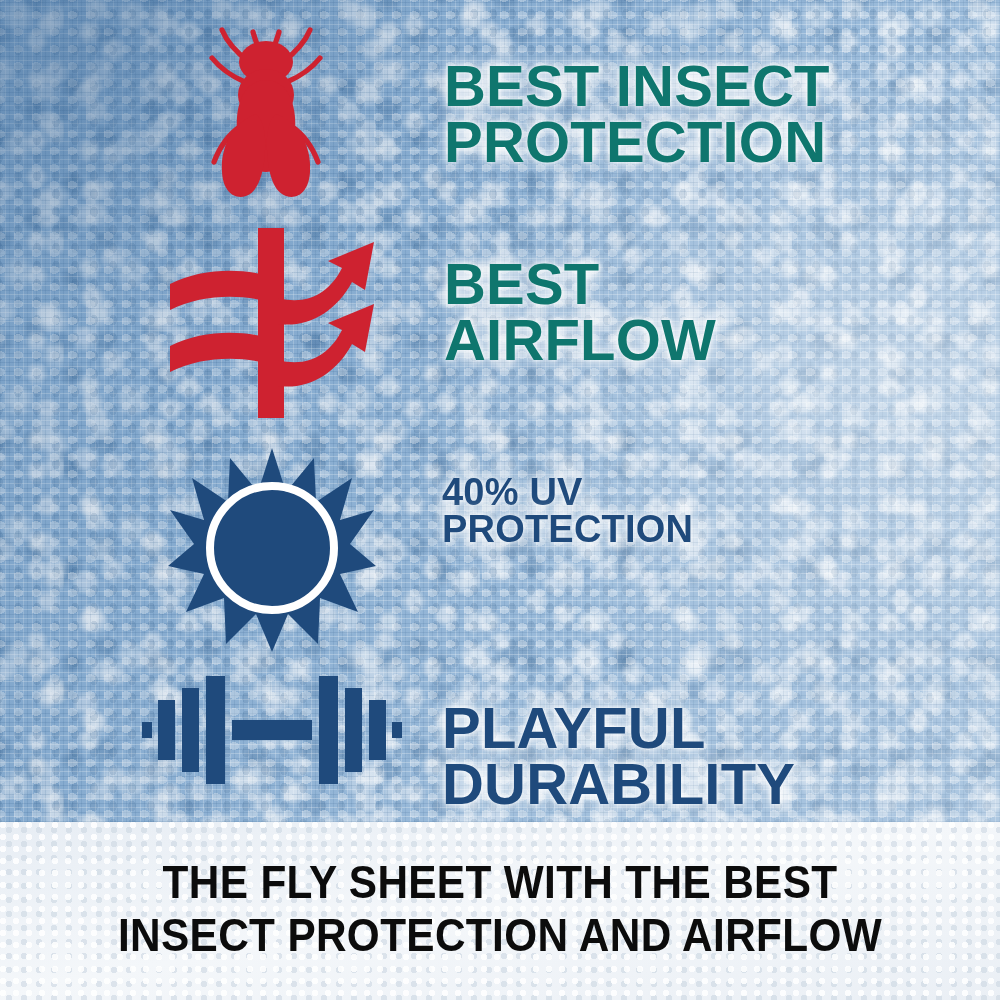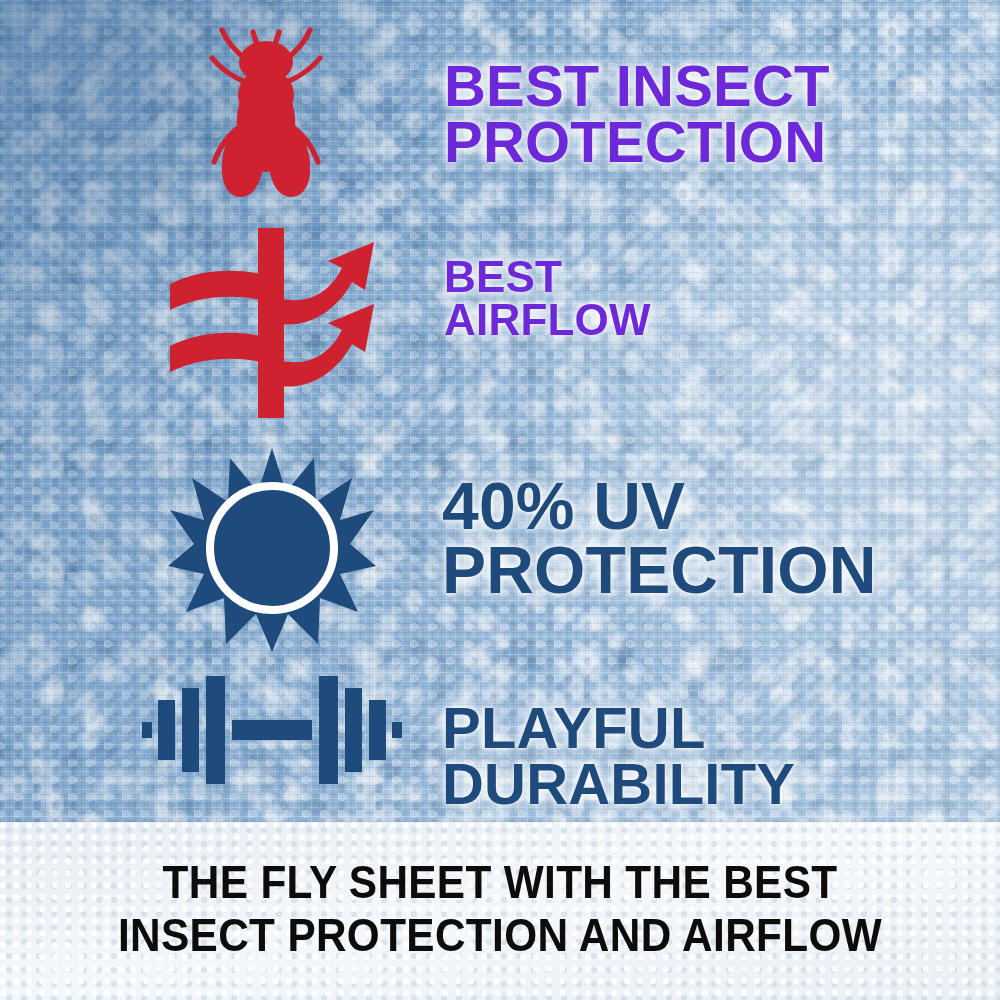--- a/index.html
+++ b/index.html
@@ -90,21 +90,21 @@
 
   .headline {
     position: absolute;
     font-weight: bold;
     line-height: .97;
     letter-spacing: .2px;
     white-space: pre-line;
     text-transform: uppercase;
   }
   .headline.red {
-    color: #6d28d9;
+    color: #0f766e;
     text-shadow:
       0 0 5px rgba(255,255,255,.95),
       0 0 11px rgba(255,255,255,.85),
       0 0 20px rgba(255,255,255,.62);
   }
   .headline.navy {
     color: #1f4a7c;
     text-shadow:
       0 0 5px rgba(255,255,255,.95),
       0 0 12px rgba(255,255,255,.88),
@@ -194,37 +194,37 @@
       <path d="M4 118 C36 102 74 102 104 110 L104 136 C74 128 36 128 4 144 Z" fill="#ce2230"></path>
 
       <rect x="92" y="0" width="26" height="190" fill="#ce2230"></rect>
 
       <path d="M112 70 C142 78 164 64 176 40 L162 33 L208 14 L199 62 L186 54 C170 84 142 100 112 96 Z" fill="#ce2230"></path>
 
       <path d="M112 132 C142 140 164 126 176 102 L162 95 L208 76 L199 124 L186 116 C170 146 142 162 112 158 Z" fill="#ce2230"></path>
     </svg>
   </div>
 
-  <div class="headline red" style="left:444px; top:256px; width:520px; font-size:44px;">BEST
+  <div class="headline red" style="left:444px; top:256px; width:520px; font-size:58px;">BEST
 AIRFLOW</div>
 
   <div class="icon-wrap" style="left:168px; top:448px; width:208px; height:204px;">
     <svg viewBox="0 0 208 204" xmlns="http://www.w3.org/2000/svg" aria-hidden="true">
 
       <polygon fill="#1f4a7c" points="
         104,0 118,44 146,10 148,54 184,30 172,72 206,62 182,96
         208,118 172,126 190,164 152,150 150,196 120,166 104,204
         88,166 58,196 56,150 18,164 36,126 0,118 26,96
         2,62 36,72 24,30 60,54 62,10 90,44"></polygon>
 
       <circle cx="104" cy="100" r="62" fill="none" stroke="#ffffff" stroke-width="8"></circle>
     </svg>
   </div>
 
-  <div class="headline navy" style="left:442px; top:474px; width:520px; font-size:66px;">40% UV
+  <div class="headline navy" style="left:442px; top:474px; width:520px; font-size:38px;">40% UV
 PROTECTION</div>
 
   <div class="icon-wrap" style="left:142px; top:672px; width:260px; height:116px;">
     <svg viewBox="0 0 260 116" xmlns="http://www.w3.org/2000/svg" aria-hidden="true">
       <g fill="#1f4a7c">
 
         <rect x="0" y="50" width="10" height="16"></rect>
 
         <rect x="16" y="28" width="17" height="60"></rect>
         <rect x="40" y="16" width="17" height="84"></rect>

